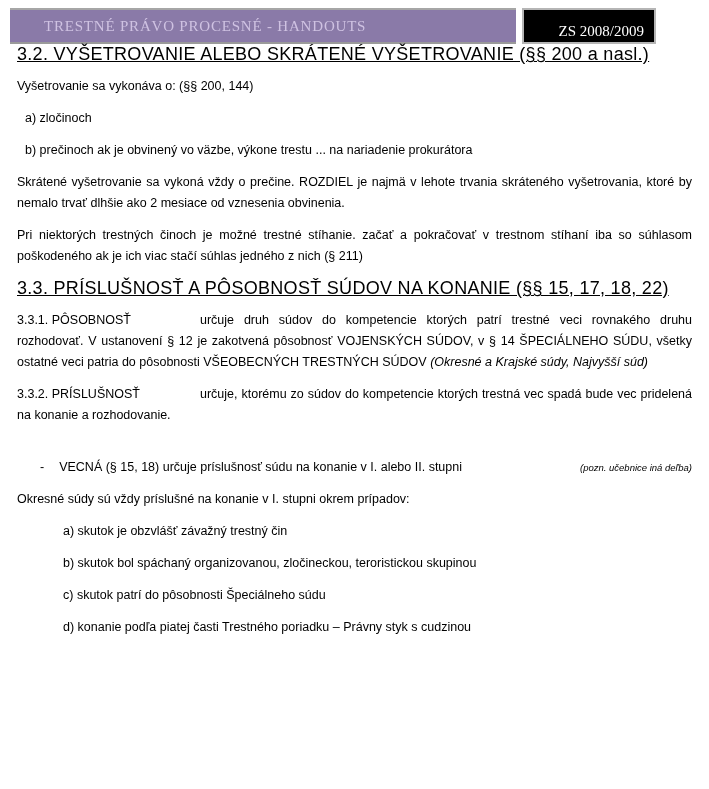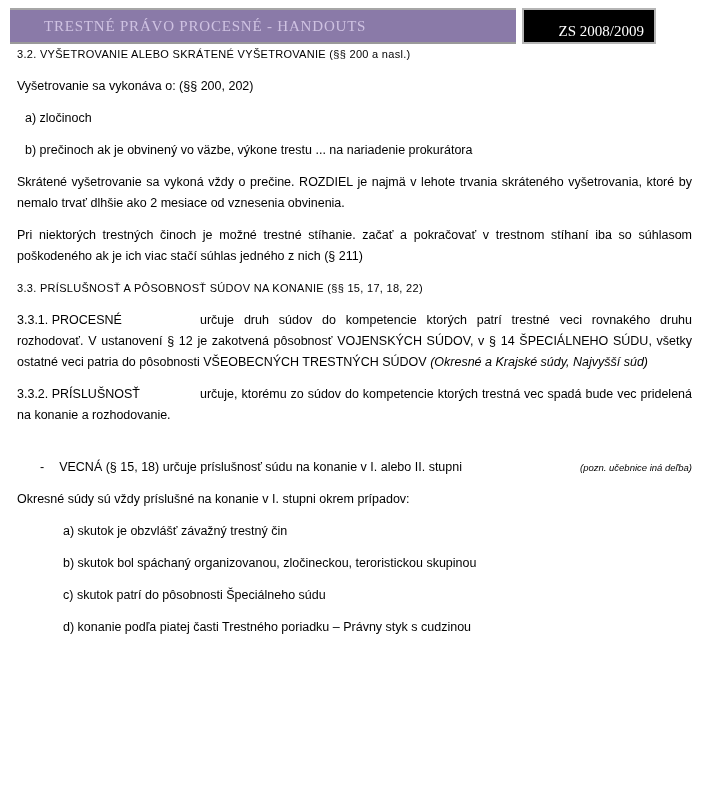--- a/index.html
+++ b/index.html
@@ -40,21 +40,22 @@
   .term-label{
     font-family:"Liberation Serif","DejaVu Serif",serif;
     font-size:15px;color:var(--term_color,#fff);margin-top:10px;
   }
   
   .content{padding:0 17px;}
   .content p{margin:0 0 11px 0;line-height:21px;text-align:justify;}
   .content p.single{text-align:left;}
   .doc-heading{
     margin:0 0 11px 0;line-height:21px;
-    font-weight:normal;font-size:11px;
+    font-weight:normal;font-size:18px;
+    text-decoration:underline;
     letter-spacing:0.3px;
   }
   .h32{margin-top:36px;}
   .h33{margin-top:36px;}
   .indent-sm{padding-left:8px;}
   .indent-lg{padding-left:46px;}
   .label-col{display:inline-block;width:183px;}
   .p-332{margin-top:30px;}
   .vecna-row{
     display:flex;align-items:baseline;justify-content:space-between;
@@ -78,32 +79,32 @@
   </div>
   <div class="term-box">
     <span class="term-label">ZS 2008/2009</span>
   </div>
 </div>
 
 <div class="content">
 
   <p class="doc-heading h32 single">3.2. VYŠETROVANIE ALEBO SKRÁTENÉ VYŠETROVANIE (§§ 200 a nasl.)</p>
 
-  <p class="single">Vyšetrovanie sa vykonáva o: (§§ 200, 202)</p>
+  <p class="single">Vyšetrovanie sa vykonáva o: (§§ 200, 144)</p>
 
   <p class="single indent-sm">a) zločinoch</p>
   <p class="single indent-sm">b) prečinoch ak je obvinený vo väzbe, výkone trestu ... na nariadenie prokurátora</p>
 
   <p>Skrátené vyšetrovanie sa vykoná vždy o prečine. ROZDIEL je najmä v lehote trvania skráteného vyšetrovania, ktoré by nemalo trvať dlhšie ako 2 mesiace od vznesenia obvinenia.</p>
 
   <p>Pri niektorých trestných činoch je možné trestné stíhanie. začať a pokračovať v trestnom stíhaní iba so súhlasom poškodeného ak je ich viac stačí súhlas jedného z nich (§ 211)</p>
 
   <p class="doc-heading h33 single">3.3. PRÍSLUŠNOSŤ A PÔSOBNOSŤ SÚDOV NA KONANIE (§§ 15, 17, 18, 22)</p>
 
-  <p><span class="label-col">3.3.1. PROCESNÉ</span><span>určuje druh súdov do kompetencie ktorých patrí trestné veci rovnakého druhu rozhodovať. V ustanovení § 12 je zakotvená pôsobnosť VOJENSKÝCH SÚDOV, v § 14 ŠPECIÁLNEHO SÚDU, všetky ostatné veci patria do pôsobnosti VŠEOBECNÝCH TRESTNÝCH SÚDOV </span><span class="italic">(Okresné a Krajské súdy, Najvyšší súd)</span></p>
+  <p><span class="label-col">3.3.1. PÔSOBNOSŤ</span><span>určuje druh súdov do kompetencie ktorých patrí trestné veci rovnakého druhu rozhodovať. V ustanovení § 12 je zakotvená pôsobnosť VOJENSKÝCH SÚDOV, v § 14 ŠPECIÁLNEHO SÚDU, všetky ostatné veci patria do pôsobnosti VŠEOBECNÝCH TRESTNÝCH SÚDOV </span><span class="italic">(Okresné a Krajské súdy, Najvyšší súd)</span></p>
 
   <p class="p-332"><span class="label-col">3.3.2. PRÍSLUŠNOSŤ</span><span>určuje, ktorému zo súdov do kompetencie ktorých trestná vec spadá bude vec pridelená na konanie a rozhodovanie.</span></p>
 
   <div class="vecna-row">
     <div class="vecna-left">
       <span class="vecna-bullet">-</span>
       <span class="vecna-text">VECNÁ (§ 15, 18) určuje príslušnosť súdu na konanie v I. alebo II. stupni</span>
     </div>
     <span class="vecna-note">(pozn. učebnice iná deľba)</span>
   </div>

